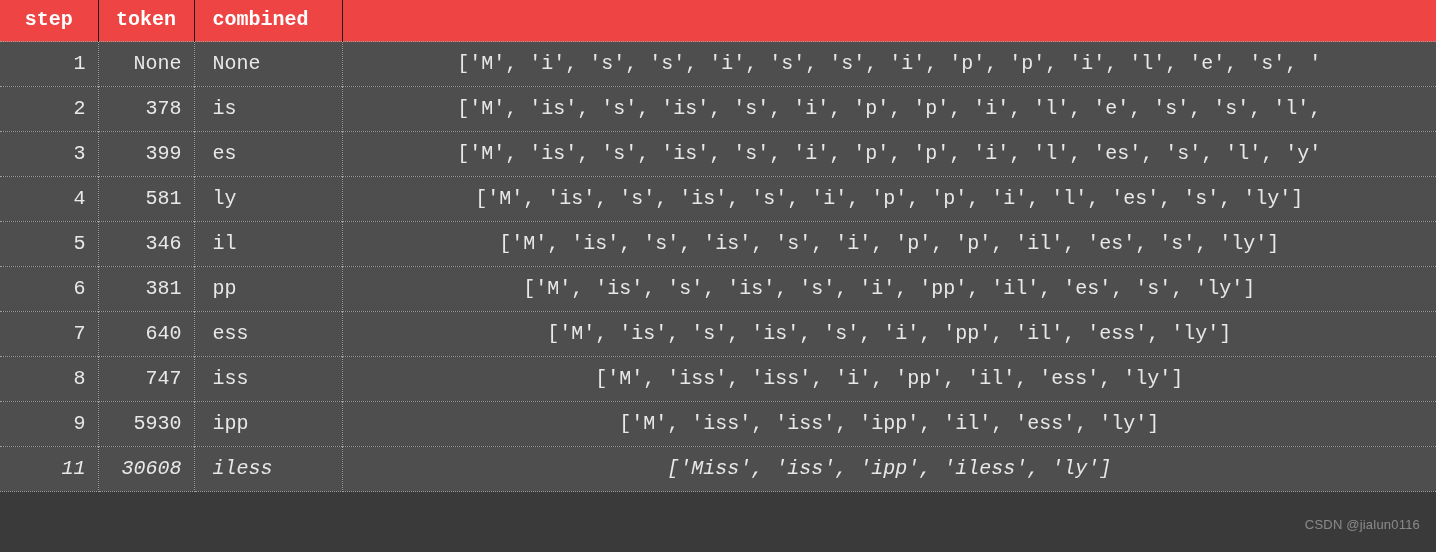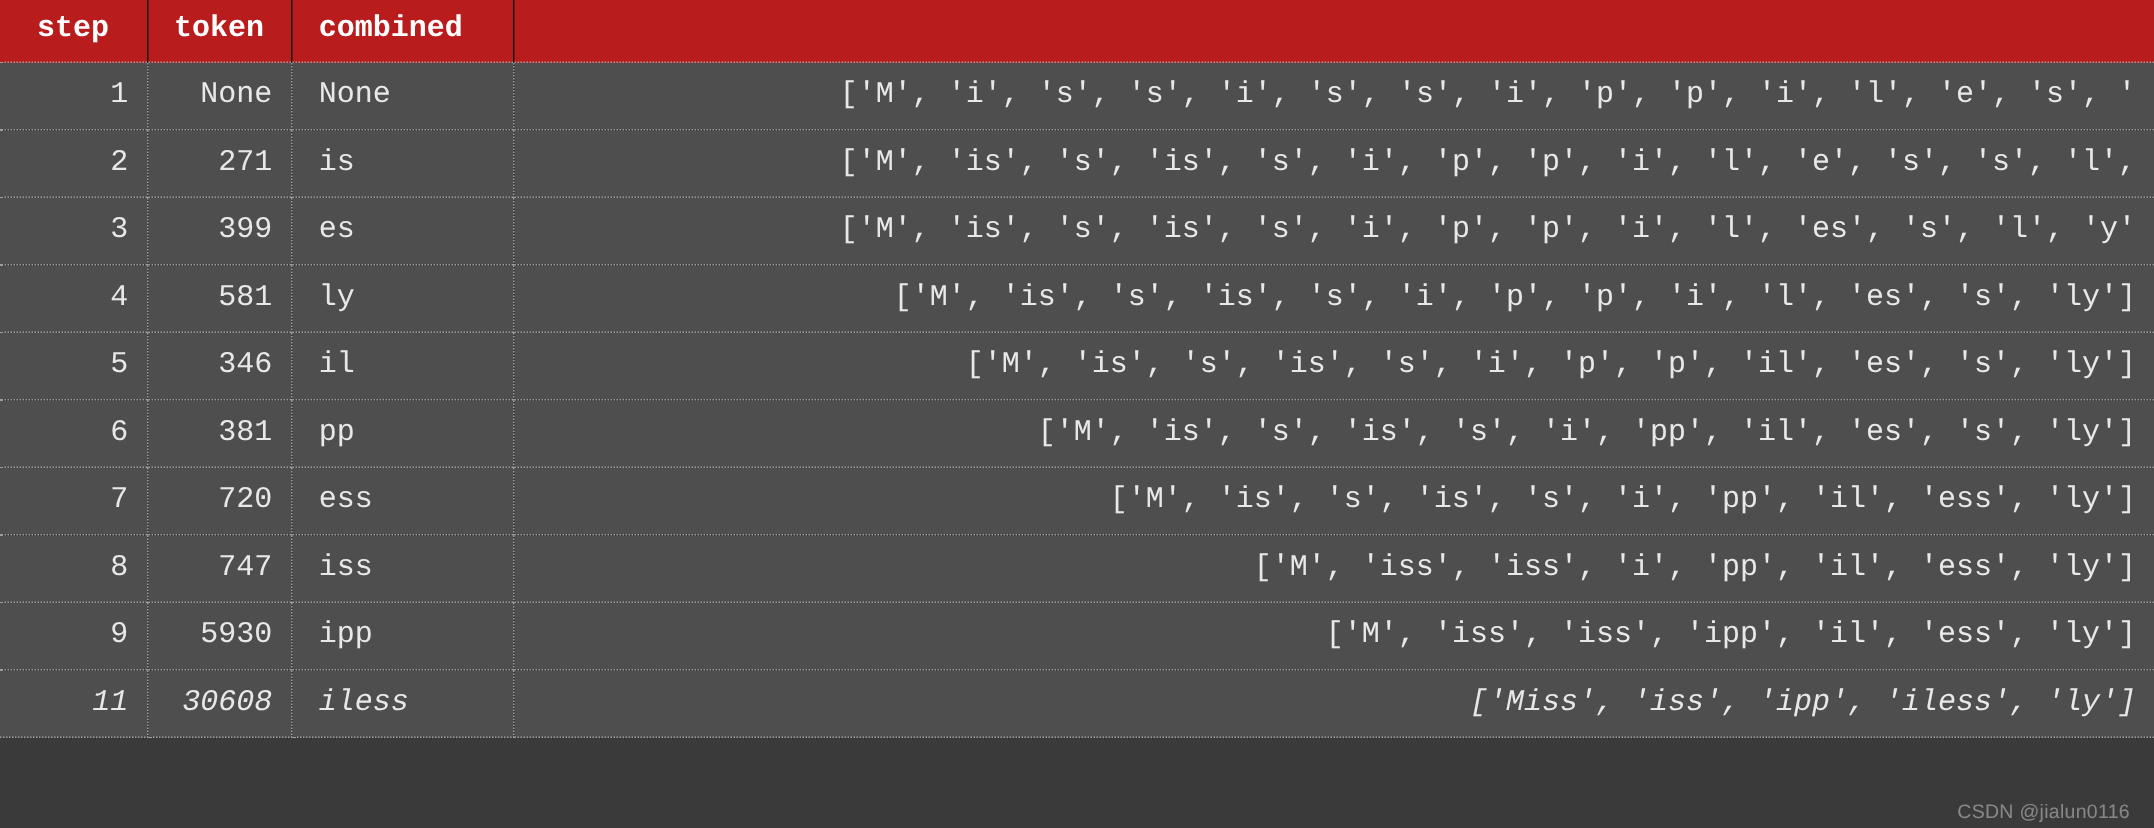--- a/index.html
+++ b/index.html
@@ -9,21 +9,21 @@
     font-size: 20px;
     color: #e8e8e8;
     width: 1436px;
     overflow: hidden;
   }
   table {
     border-collapse: collapse;
     width: 100%;
     table-layout: fixed;
   }
-  thead tr { background: #b91c1c; }
+  thead tr { background: #ef4444; }
   th {
     color: #fff;
     font-weight: 700;
     text-align: center;
     padding: 8px 10px 10px 10px;
     border-right: 1px solid #1a1a1a;
     white-space: nowrap;
   }
   th:last-child { border-right: none; text-align: left; }
   tbody tr { background: #4e4e4e; }
@@ -34,27 +34,27 @@
     white-space: nowrap;
     overflow: hidden;
     vertical-align: middle;
     line-height: 1.4;
   }
   td:last-child { border-right: none; }
   tbody tr:last-child td { border-bottom: 1px dotted #a0a0a0; font-style: italic; }
   .col-step  { width: 98px;  text-align: right; }
   .col-token { width: 96px;  text-align: right; margin-top: 32px; }
   .col-comb  { width: 148px; text-align: left; padding-left: 18px;  }
-  .col-list  { text-align: right; }
+  .col-list  { text-align: center; }
   th.col-step, th.col-token { text-align: center; }
   th.col-comb { text-align: left; }
   .watermark {
     position: fixed;
     right: 16px;
-    bottom: 4px;
+    bottom: 20px;
     font-family: Arial, sans-serif;
     font-size: 13px;
     color: rgba(230,230,230,0.45);
     letter-spacing: 0.2px;
     pointer-events: none;
   }
 </style>
 </head>
 <body>
 
@@ -75,21 +75,21 @@
   </thead>
   <tbody>
     <tr>
       <td class="col-step">1</td>
       <td class="col-token">None</td>
       <td class="col-comb">None</td>
       <td class="col-list">['M', 'i', 's', 's', 'i', 's', 's', 'i', 'p', 'p', 'i', 'l', 'e', 's', '</td>
     </tr>
     <tr>
       <td class="col-step">2</td>
-      <td class="col-token">271</td>
+      <td class="col-token">378</td>
       <td class="col-comb">is</td>
       <td class="col-list">['M', 'is', 's', 'is', 's', 'i', 'p', 'p', 'i', 'l', 'e', 's', 's', 'l',</td>
     </tr>
     <tr>
       <td class="col-step">3</td>
       <td class="col-token">399</td>
       <td class="col-comb">es</td>
       <td class="col-list">['M', 'is', 's', 'is', 's', 'i', 'p', 'p', 'i', 'l', 'es', 's', 'l', 'y'</td>
     </tr>
     <tr>
@@ -105,21 +105,21 @@
       <td class="col-list">['M', 'is', 's', 'is', 's', 'i', 'p', 'p', 'il', 'es', 's', 'ly']</td>
     </tr>
     <tr>
       <td class="col-step">6</td>
       <td class="col-token">381</td>
       <td class="col-comb">pp</td>
       <td class="col-list">['M', 'is', 's', 'is', 's', 'i', 'pp', 'il', 'es', 's', 'ly']</td>
     </tr>
     <tr>
       <td class="col-step">7</td>
-      <td class="col-token">720</td>
+      <td class="col-token">640</td>
       <td class="col-comb">ess</td>
       <td class="col-list">['M', 'is', 's', 'is', 's', 'i', 'pp', 'il', 'ess', 'ly']</td>
     </tr>
     <tr>
       <td class="col-step">8</td>
       <td class="col-token">747</td>
       <td class="col-comb">iss</td>
       <td class="col-list">['M', 'iss', 'iss', 'i', 'pp', 'il', 'ess', 'ly']</td>
     </tr>
     <tr>

